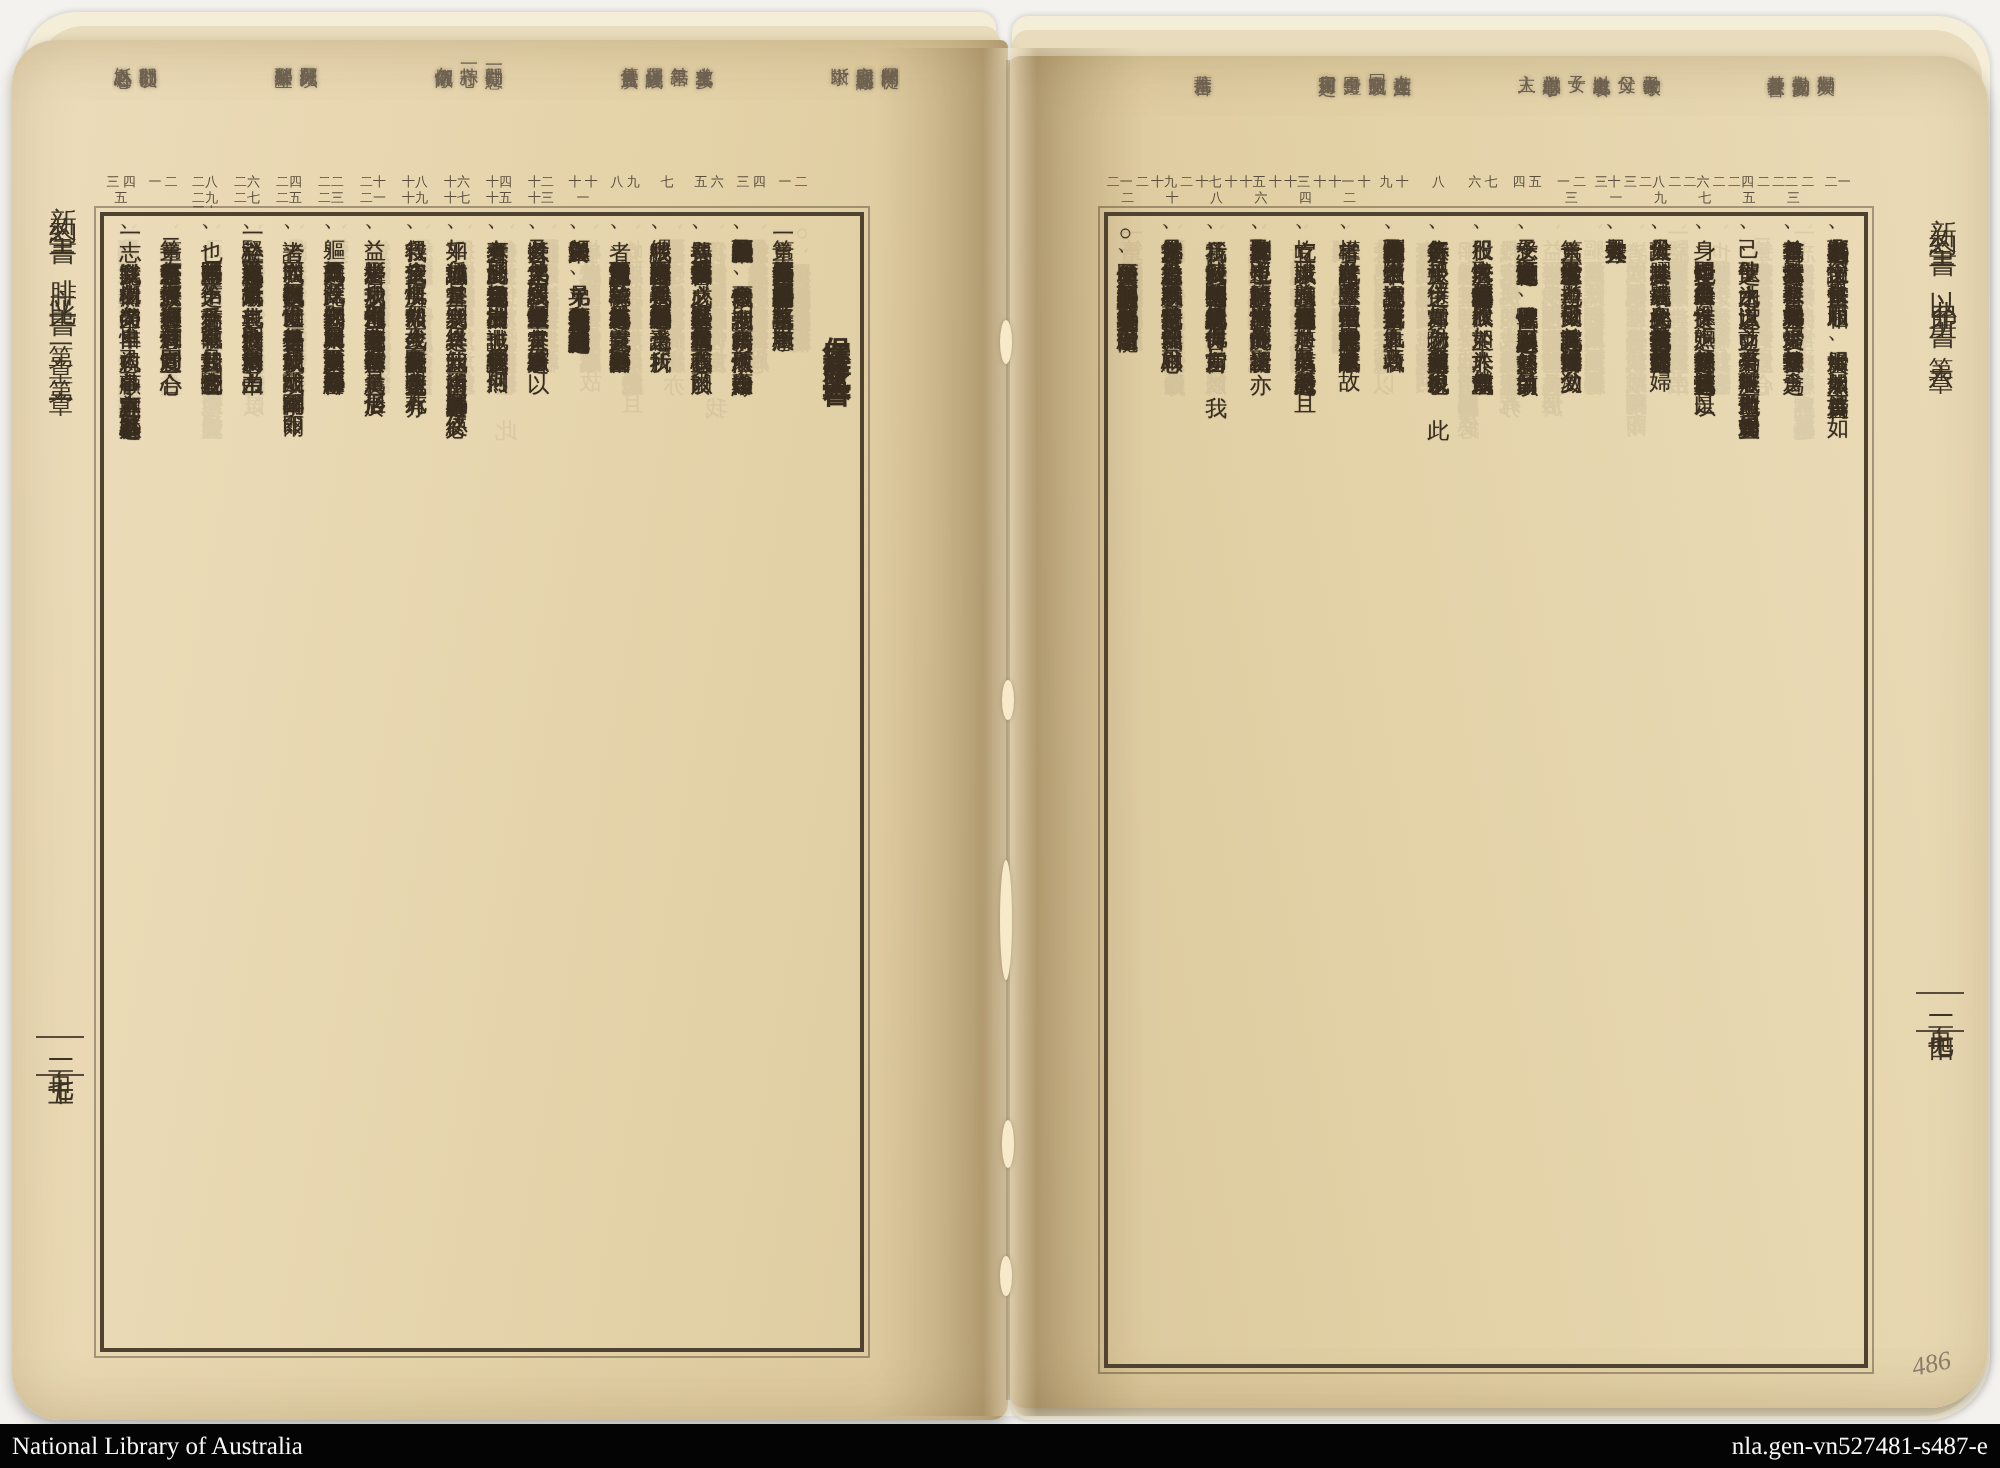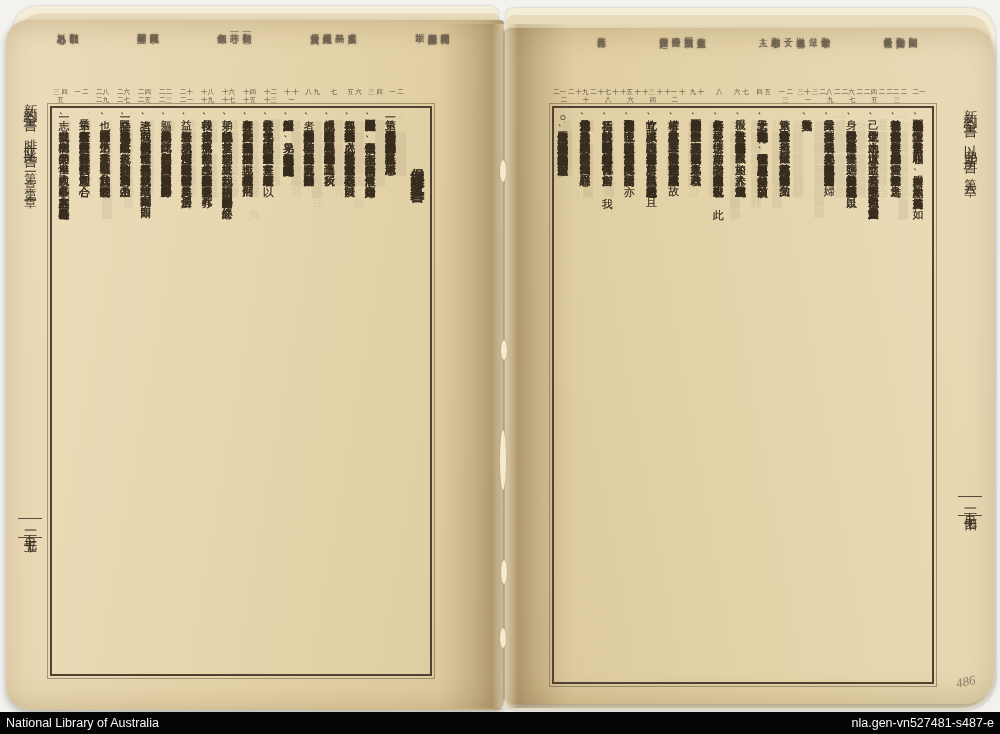--- a/index.html
+++ b/index.html
@@ -47,21 +47,21 @@
   .mtxt{writing-mode:vertical-rl;color:#3d3325;font-size:14px;letter-spacing:5px;}
   .mbook{margin-top:16px;}
   .mch{font-size:12.5px;letter-spacing:3px;margin-top:14px;}
   .mch2{margin-top:8px;}
   .pnum{position:absolute;writing-mode:vertical-rl;font-size:13px;letter-spacing:2px;color:#3d3325;
         border-top:1px solid #5a4c3a;border-bottom:1px solid #5a4c3a;padding:4px 3px;}
   .pnumL{left:12px;top:498px;}
   .pnumR{right:12px;top:468px;}
   .pencil{position:absolute;left:452px;top:646px;color:#77695a;font-size:13px;font-style:italic;transform:rotate(-12deg);opacity:.8;}
   .footer{position:absolute;left:0;right:0;bottom:0;height:22px;background:#040404;color:#f7f7f7;
-          font-family:Liberation Sans, sans-serif;font-size:12.5px;
+          font-family:Liberation Serif, serif;font-size:12.5px;
           display:flex;justify-content:space-between;align-items:center;padding:0 6px;box-sizing:border-box;}
 </style>
 </head>
 <body>
 
 <div>
   <div class="edge edgeL1"></div>
   <div class="edge edgeL2"></div>
   <div class="edge edgeR1"></div>
   <div class="edge edgeR2"></div>

